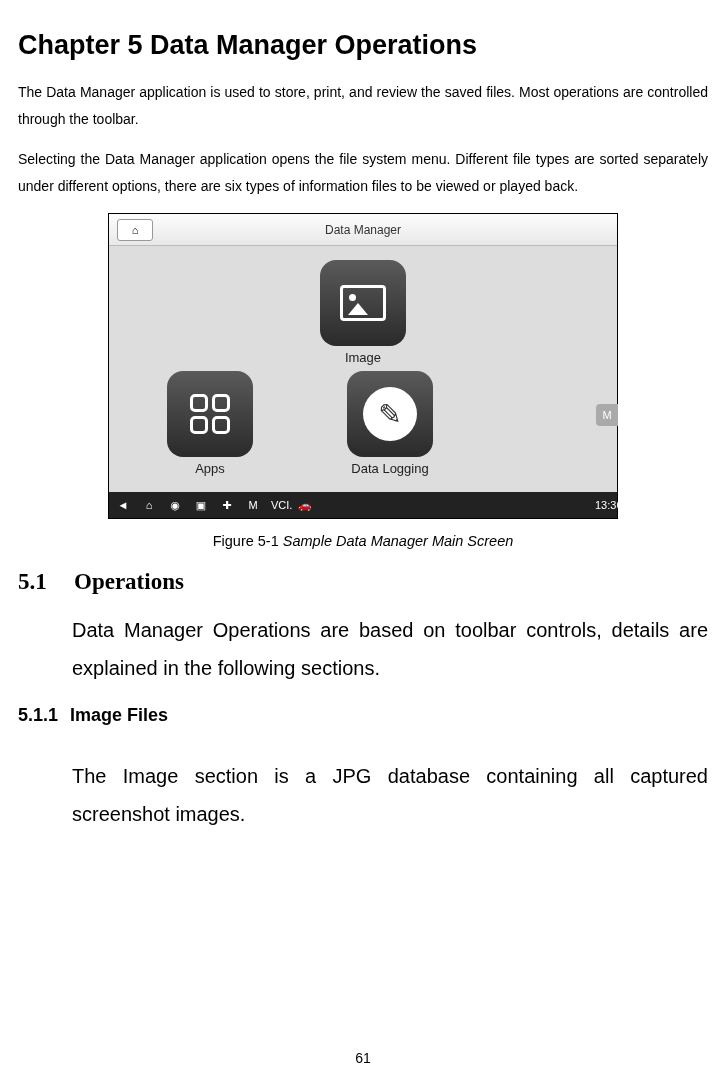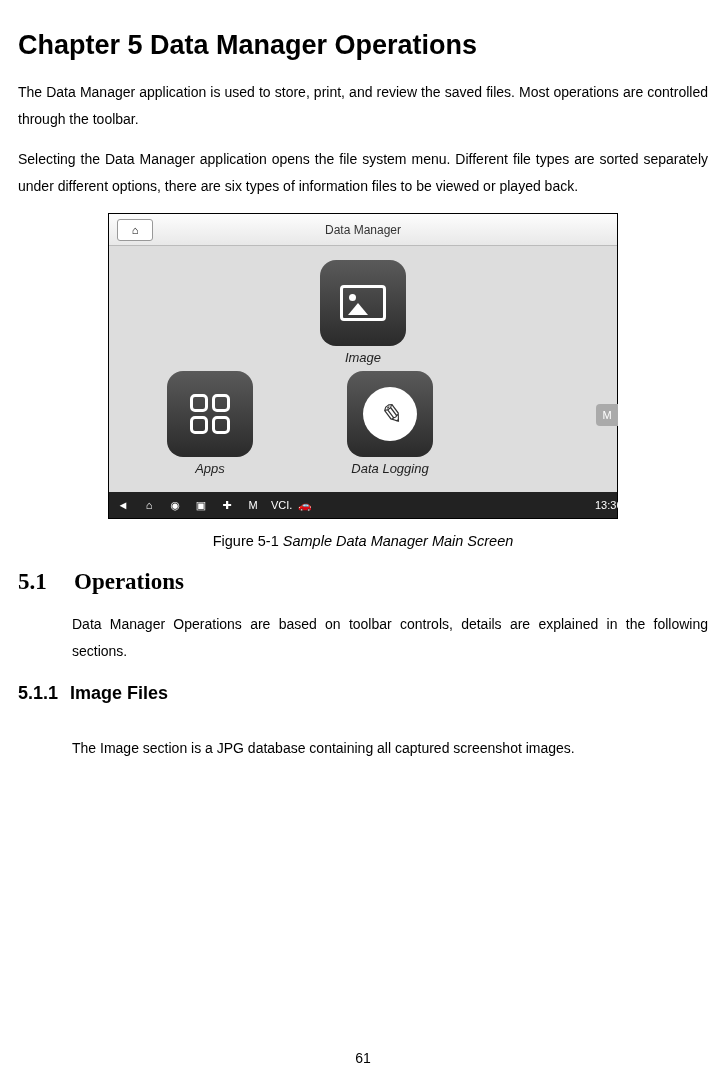--- a/index.html
+++ b/index.html
@@ -4,21 +4,21 @@
 <style>
 * { box-sizing: border-box; margin: 0; padding: 0; }
 body { width: 726px; height: 1084px; background: #fff; font-family: Arial, Helvetica, sans-serif; color: #000; position: relative; padding: 30px 18px 0 18px; }
 .chapter-title { font-size: 27px; font-weight: bold; margin-bottom: 18px; }
 .para { font-size: 14px; line-height: 1.9; margin-bottom: 14px; text-align: justify; }
 .figure-wrap { text-align: center; margin: 6px 0 12px; }
 .figure { display: inline-block; width: 510px; border: 1px solid #000; background: #e0e0e0; position: relative; }
 .topbar { height: 32px; background: linear-gradient(#fdfdfd,#e8e8e8); border-bottom: 1px solid #bbb; position: relative; display: flex; align-items: center; }
 .home-icon { width: 36px; height: 22px; margin-left: 8px; background: #fff; border: 1px solid #999; border-radius: 3px; display: flex; align-items: center; justify-content: center; font-size: 11px; }
 .topbar-title { position: absolute; left: 50%; transform: translateX(-50%); font-size: 12px; color: #333; }
-.grid { padding: 14px 8px 10px 8px; background: #ddd; font-style: italic; }
+.grid { padding: 14px 8px 10px 8px; background: #ddd; }
 .row { display: flex; justify-content: space-around; margin-bottom: 6px; }
 .tile { width: 150px; text-align: center; }
 .tile-icon { width: 86px; height: 86px; margin: 0 auto 4px; border-radius: 16px; background: linear-gradient(#5a5a5a,#2a2a2a); display: flex; align-items: center; justify-content: center; }
 .tile-label { font-size: 13px; color: #222; }
 .ic-image { width: 46px; height: 36px; border: 3px solid #fff; border-radius: 4px; position: relative; }
 .ic-image::before { content: ""; position: absolute; top: 6px; left: 6px; width: 7px; height: 7px; border-radius: 50%; background: #fff; }
 .ic-image::after { content: ""; position: absolute; bottom: 3px; left: 5px; width: 0; height: 0; border-left: 10px solid transparent; border-right: 10px solid transparent; border-bottom: 12px solid #fff; }
 .ic-pdf { width: 46px; height: 54px; background: #fff; clip-path: polygon(0 0, 70% 0, 100% 25%, 100% 100%, 0 100%); position: relative; }
 .ic-pdf::after { content: ""; position: absolute; left: 50%; top: 55%; transform: translate(-50%,-50%); width: 0; height: 0; border-left: 12px solid transparent; border-right: 12px solid transparent; border-top: 18px solid #555; }
 .tile-icon.pdf { background: linear-gradient(#888,#555); }
@@ -29,21 +29,21 @@
 .ic-log { width: 54px; height: 54px; border-radius: 50%; background: #fff; display: flex; align-items: center; justify-content: center; font-size: 28px; color: #333; }
 .side-badge { position: absolute; right: -1px; top: 190px; width: 22px; height: 22px; background: #aaa; border-radius: 4px 0 0 4px; display: flex; align-items: center; justify-content: center; font-size: 11px; color: #fff; }
 .bottombar { height: 26px; background: #222; display: flex; align-items: center; padding: 0 6px; gap: 10px; color: #fff; font-size: 11px; }
 .bottombar .sp { flex: 1; }
 .bb-icon { width: 16px; text-align: center; }
 .figure-caption { text-align: center; font-size: 14.5px; margin: 14px 0 20px; }
 .figure-caption b { font-weight: normal; font-style: normal; }
 .figure-caption i { font-style: italic; }
 .section-h { font-size: 23px; font-weight: bold; margin: 8px 0 16px 0; font-family: Liberation Serif, serif; }
 .section-num { display: inline-block; width: 56px; }
-.indent-para { font-size: 14px; line-height: 1.9; margin-left: 54px; margin-bottom: 18px; text-align: justify; }
+.indent-para { font-size: 20px; line-height: 1.9; margin-left: 54px; margin-bottom: 18px; text-align: justify; }
 .subsection-h { font-size: 18px; font-weight: bold; margin: 6px 0 31px 0; }
 .sub-num { display: inline-block; width: 52px; }
 .page-num { position: absolute; bottom: 18px; left: 50%; transform: translateX(-50%); font-size: 14px; }
 </style>
 </head>
 <body>
 
 <div class="chapter-title">Chapter 5   Data Manager Operations</div>
 
 <p class="para">The Data Manager application is used to store, print, and review the saved files. Most operations are controlled through the toolbar.</p>

